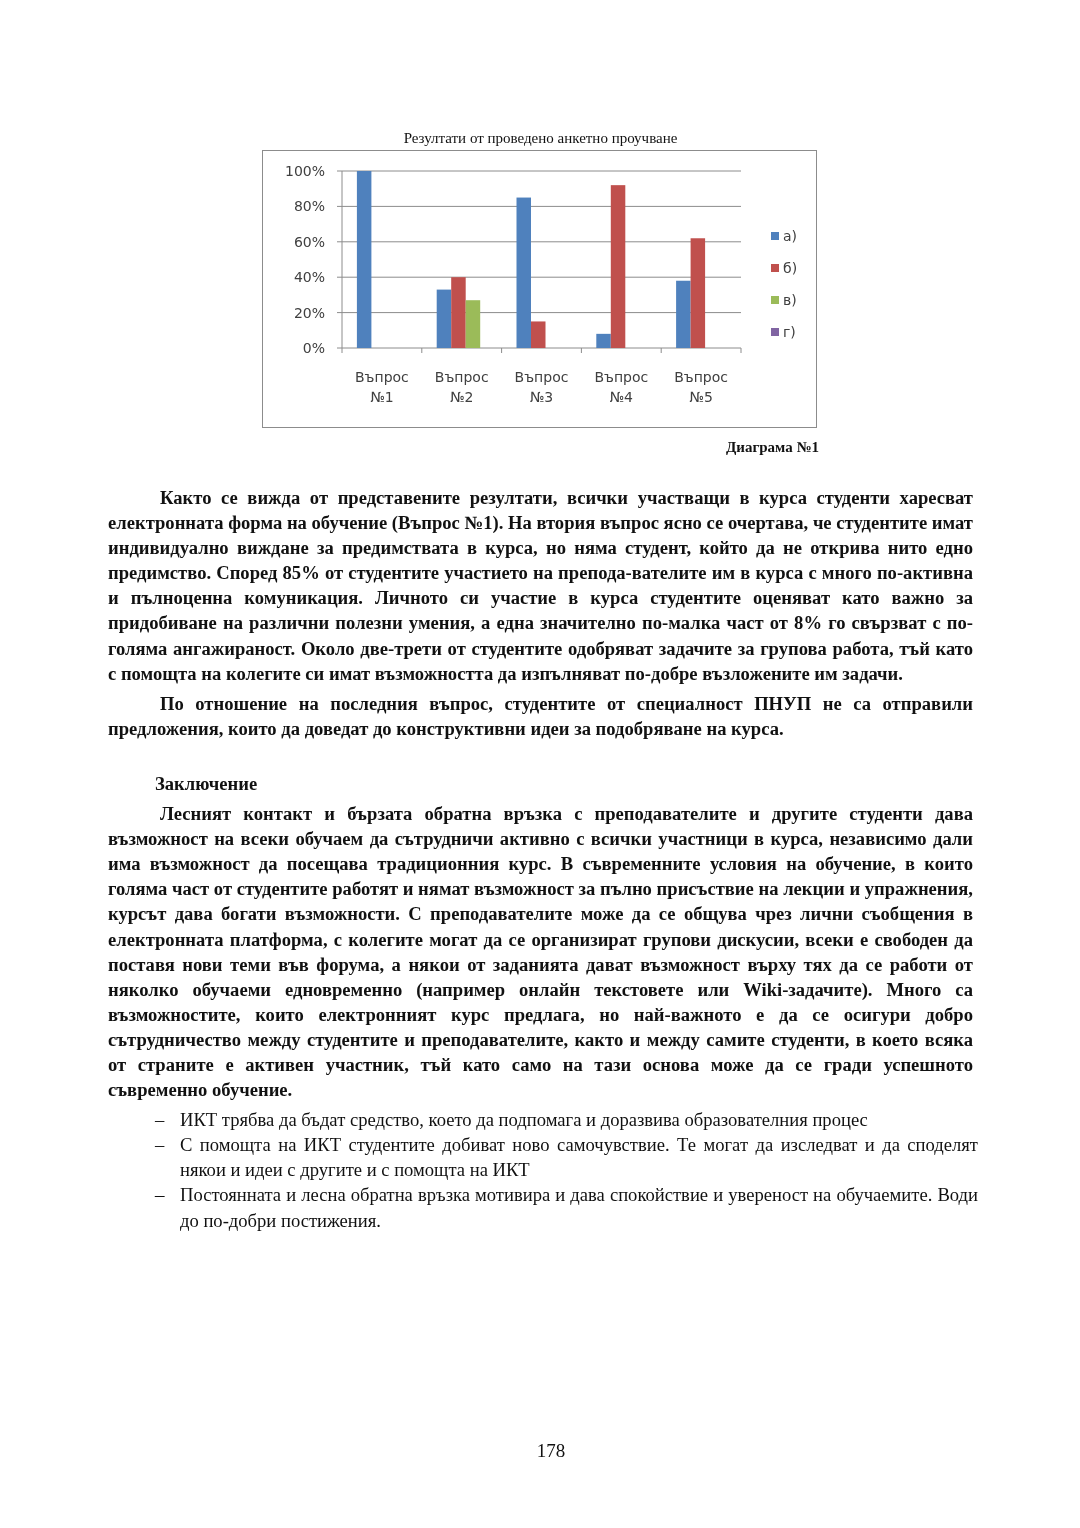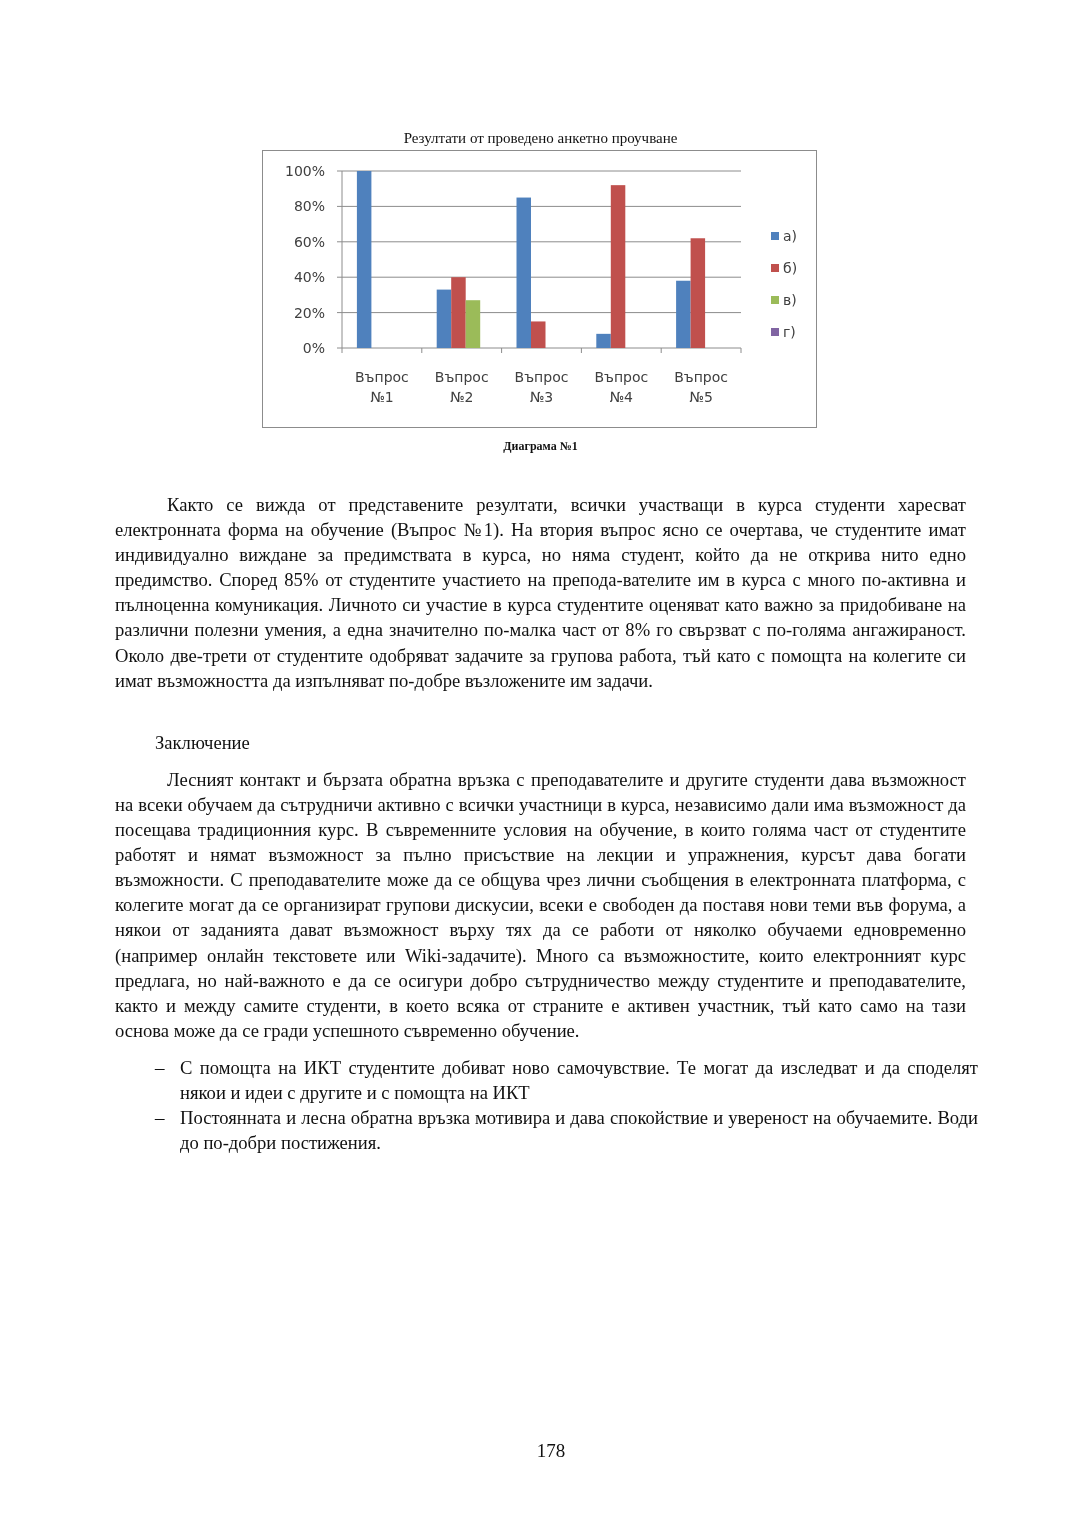--- a/index.html
+++ b/index.html
@@ -7,27 +7,27 @@
          font-family: "Liberation Serif", "DejaVu Serif", serif; color: #111; }
 
   .chart-title { position: absolute; left: 262px; width: 557px; top: 130px; text-align: center;
                  font-weight: normal; font-size: 15px; }
   .chart-frame { position: absolute; left: 262px; top: 150px; width: 555px; height: 278px;
                  border: 1.5px solid #8c8c8c; box-sizing: border-box; background: #fff; }
   .chart-frame svg { position: absolute; left: 0; top: 0; }
   .axis-label { font-family: "DejaVu Sans", "Liberation Sans", sans-serif; font-size: 14px; fill: #404040; }
   .legend-label { font-family: "DejaVu Sans", "Liberation Sans", sans-serif; font-size: 14px; fill: #404040; }
 
-  .caption { position: absolute; left: 262px; width: 557px; top: 439px; text-align: center;
-             font-weight: bold; font-size: 12px; }
+  .caption { position: absolute; left: 262px; width: 557px; top: 439px; text-align: right;
+             font-weight: bold; font-size: 15px; }
 
   .text { position: absolute; left: 103px; width: 875px; font-size: 18.6px; line-height: 25.1px;
           text-align: justify; }
-  .text p { margin: 12px; text-indent: 52px; }
-  .text h3 { margin: 0; font-size: 18.6px; font-weight: normal; padding-left: 52px; line-height: 25.1px; }
+  .text p { margin: 5px; text-indent: 52px; font-weight: bold; }
+  .text h3 { margin: 0; font-size: 18.6px; font-weight: bold; padding-left: 52px; line-height: 25.1px; }
   .gap { height: 25px; }
 
   ul.dash { list-style: none; margin: 0; padding: 0; }
   ul.dash li { position: relative; padding-left: 77px; text-align: justify; }
   ul.dash li .dash-mark { position: absolute; left: 52px; top: 0; }
 
   .page-number { position: absolute; left: 0; width: 1080px; top: 1440px; text-align: center; font-size: 19px; padding-left: 11px; }
 </style>
 </head>
 <body>
@@ -83,24 +83,25 @@
       <text x="520" y="154" class="legend-label">в)</text>
       <rect x="508" y="177" width="8" height="8" fill="#8064A2"></rect>
       <text x="520" y="186" class="legend-label">г)</text>
     </svg>
 </div>
 
 <div class="caption">Диаграма №1</div>
 
 <div class="text" style="top:480px;">
   <p>Както се вижда от представените резултати, всички участващи в курса студенти харесват електронната форма на обучение (Въпрос №1). На втория въпрос ясно се очертава, че студентите имат индивидуално виждане за предимствата в курса, но няма студент, който да не открива нито едно предимство. Според 85% от студентите участието на препода-вателите им в курса с много по-активна и пълноценна комуникация. Личното си участие в курса студентите оценяват като важно за придобиване на различни полезни умения, а една значително по-малка част от 8% го свързват с по-голяма ангажираност. Около две-трети от студентите одобряват задачите за групова работа, тъй като с помощта на колегите си имат възможността да изпълняват по-добре възложените им задачи.</p>
+  <p>По отношение на последния въпрос, студентите от специалност ПНУП не са отправили предложения, които да доведат до конструктивни идеи за подобряване на курса.</p>
   <div class="gap"></div>
   <h3>Заключение</h3>
   <p>Лесният контакт и бързата обратна връзка с преподавателите и другите студенти дава възможност на всеки обучаем да сътрудничи активно с всички участници в курса, независимо дали има възможност да посещава традиционния курс. В съвременните условия на обучение, в които голяма част от студентите работят и нямат възможност за пълно присъствие на лекции и упражнения, курсът дава богати възможности. С преподавателите може да се общува чрез лични съобщения в електронната платформа, с колегите могат да се организират групови дискусии, всеки е свободен да поставя нови теми във форума, а някои от заданията дават възможност върху тях да се работи от няколко обучаеми едновременно (например онлайн текстовете или Wiki-задачите). Много са възможностите, които електронният курс предлага, но най-важното е да се осигури добро сътрудничество между студентите и преподавателите, както и между самите студенти, в което всяка от страните е активен участник, тъй като само на тази основа може да се гради успешното съвременно обучение.</p>
   <ul class="dash">
-    <li><span class="dash-mark">–</span></li>
+    <li><span class="dash-mark">–</span><span>ИКТ трябва да бъдат средство, което да подпомага и доразвива образователния процес</span></li>
     <li><span class="dash-mark">–</span><span>С помощта на ИКТ студентите добиват ново самочувствие. Те могат да изследват и да споделят някои и идеи с другите и с помощта на ИКТ</span></li>
     <li><span class="dash-mark">–</span></li>
     <li><span class="dash-mark">–</span><span>Постоянната и лесна обратна връзка мотивира и дава спокойствие и увереност на обучаемите. Води до по-добри постижения.</span></li>
   </ul>
 </div>
 
 <div class="page-number">178</div>
 
 </body></html>

